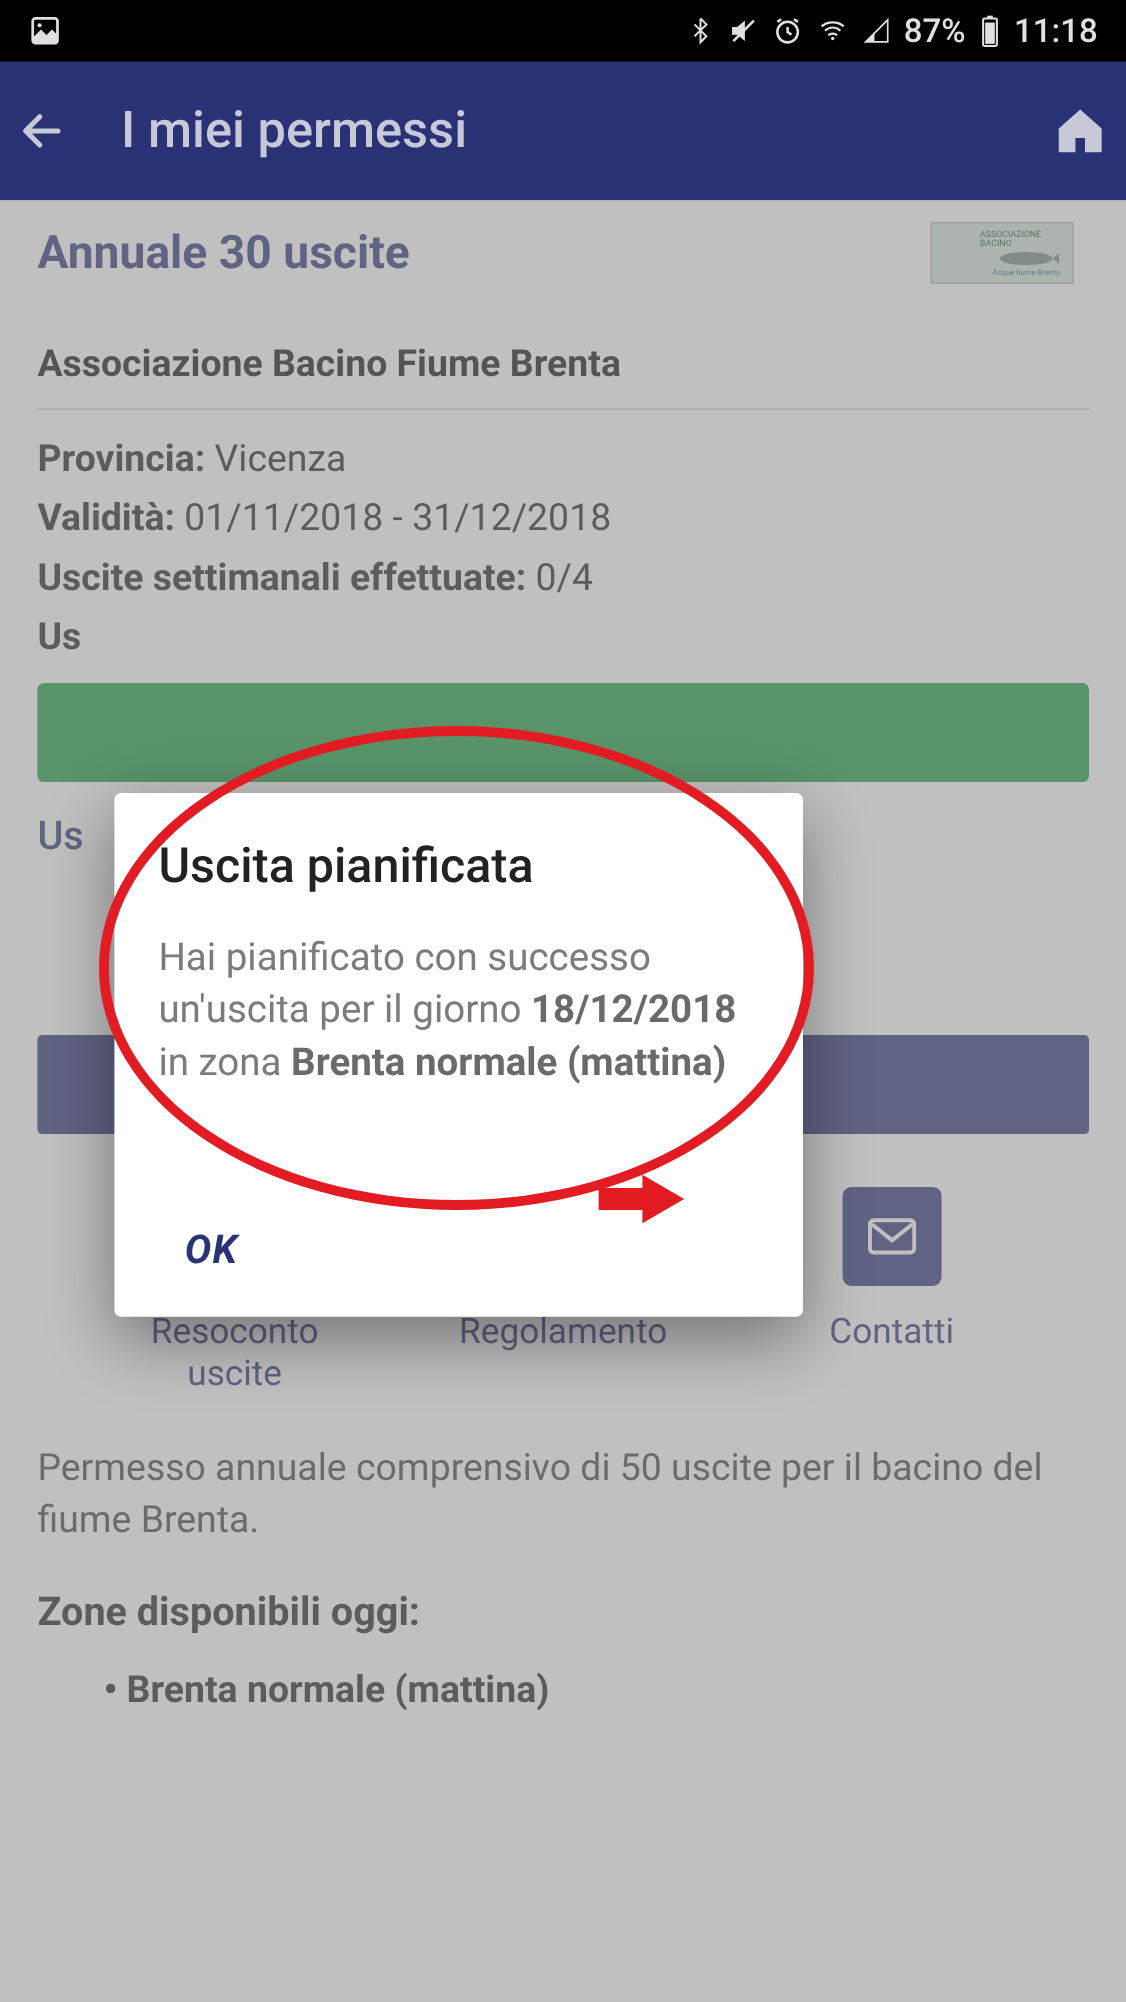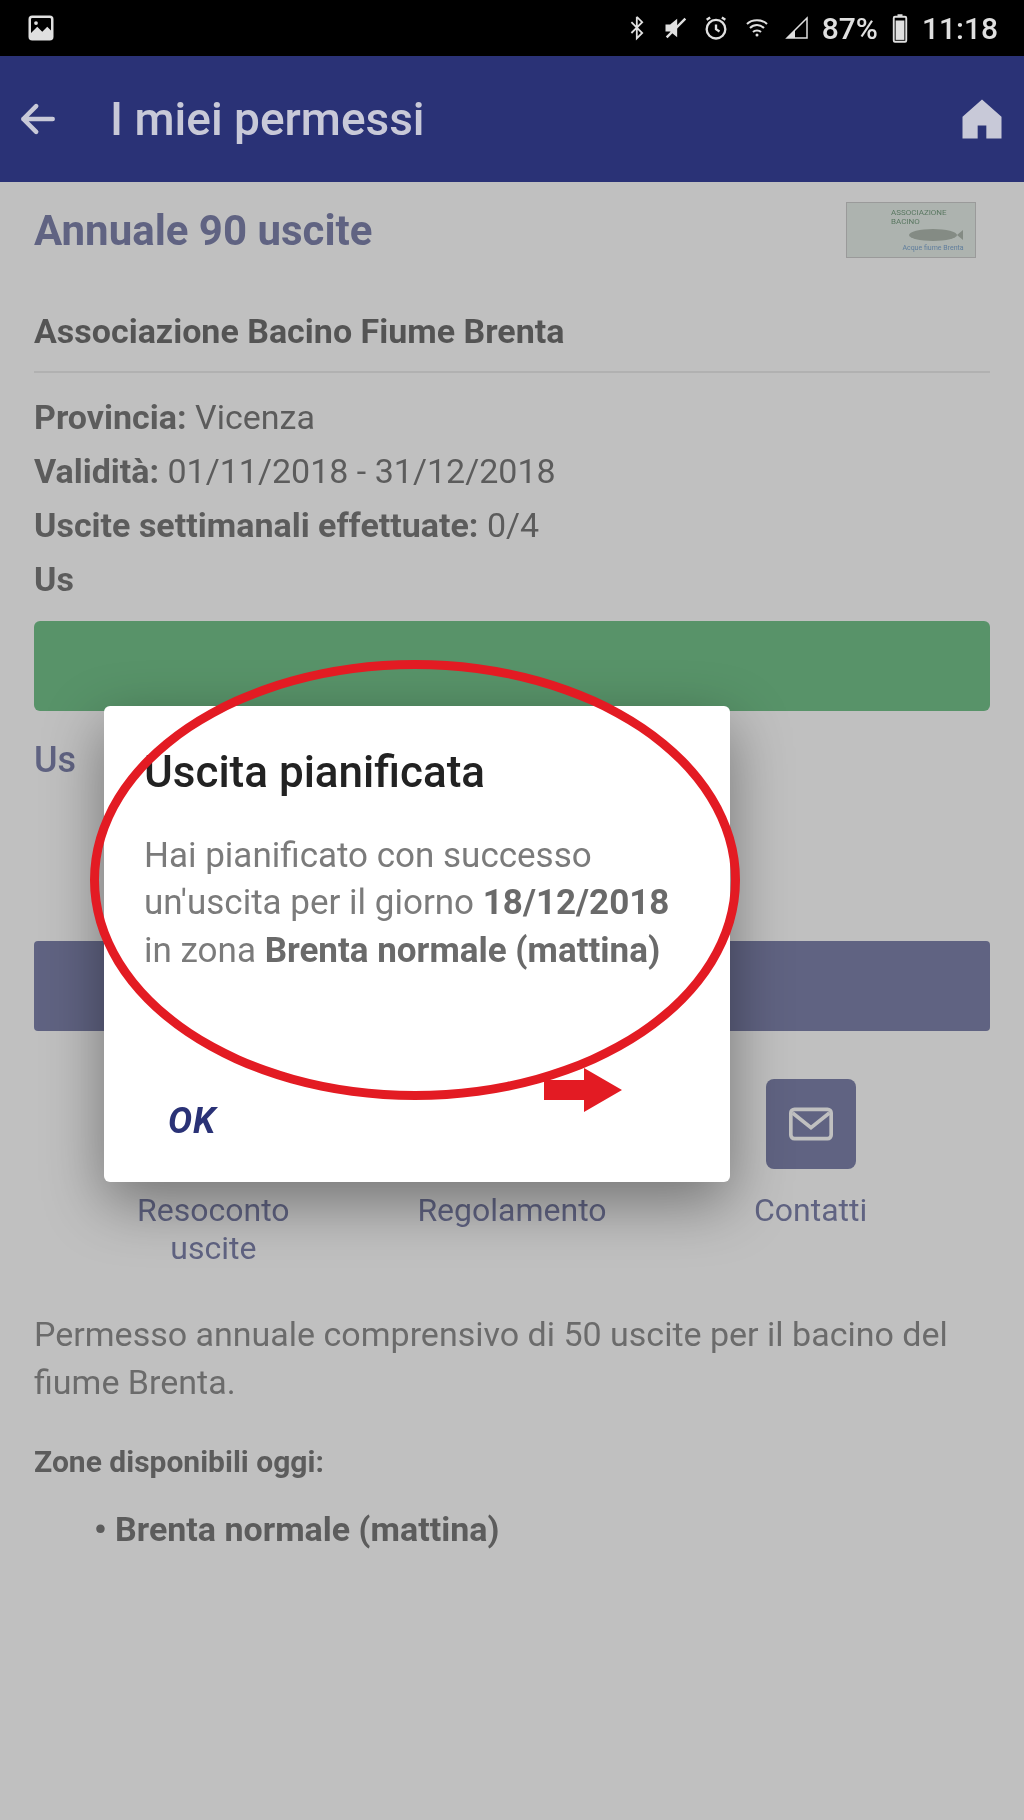--- a/index.html
+++ b/index.html
@@ -20,25 +20,25 @@
   .divider { border: none; border-top: 2px solid #ddd; margin: 20px 0 24px 0; }
   .row { color: #222; font-size: 34px; margin-bottom: 14px; }
   .row b { font-weight: 700; }
   .green-btn { background: #1a9b3f; height: 90px; margin-top: 22px; border-radius: 6px; }
   .us { color: #2a3276; font-size: 36px; font-weight: 500; margin-top: 28px; }
   .blue-btn { background: #2a3276; height: 90px; margin-top: 160px; border-radius: 4px; }
   .actions { display: flex; justify-content: space-around; margin-top: 48px; padding: 0 30px; }
   .action { text-align: center; color: #2a3276; font-size: 32px; width: 200px; }
   .action .icon-box { width: 90px; height: 90px; background: #2a3276; border-radius: 8px; margin: 0 auto 22px auto; display: flex; align-items: center; justify-content: center; color: #fff; }
   .desc { color: #444; font-size: 34px; margin-top: 44px; line-height: 1.4; }
-  .zones-title { color: #222; font-size: 30px; font-weight: 700; margin-top: 38px; }
+  .zones-title { color: #222; font-size: 36px; font-weight: 700; margin-top: 38px; }
   .zone-item { color: #222; font-size: 34px; font-weight: 700; margin-top: 30px; margin-left: 60px; }
   .zone-item::before { content: "• "; font-weight: 900; }
 
-  .dialog { position: absolute; z-index: 10; left: 104px; top: 524px; width: 626px; background: #fff; border-radius: 6px; box-shadow: 0 20px 60px rgba(0,0,0,0.4); padding: 40px 40px 24px 40px; }
+  .dialog { position: absolute; z-index: 10; left: 104px; top: 539px; width: 626px; background: #fff; border-radius: 6px; box-shadow: 0 20px 60px rgba(0,0,0,0.4); padding: 40px 40px 24px 40px; }
   .dialog h2 { font-size: 44px; font-weight: 500; color: #222; margin-bottom: 34px; }
   .dialog p { font-size: 35px; color: #7b7b7b; line-height: 1.35; }
   .dialog p b { color: #6a6a6a; font-weight: 700; }
   .dialog .dlg-actions { display: flex; margin-top: 110px; font-style: italic; }
   .dialog .ok { color: #2a3276; font-size: 36px; font-weight: 700; padding: 16px 24px; letter-spacing: 1px; }
 
   .annot-ellipse { position: absolute; z-index: 20; left: 90px; top: 478px; width: 650px; height: 440px; border: 9px solid #e31b23; border-radius: 50%; pointer-events: none; }
   .annot-arrow { position: absolute; z-index: 20; left: 544px; top: 880px; pointer-events: none; }
 
   svg { display: block; }
@@ -108,21 +108,21 @@
   <span class="title">I miei permessi</span>
   <span class="home">
     <svg width="52" height="52" viewBox="0 0 24 24">
         <path d="M3 11 L12 3 L21 11 V21 H14 V15 H10 V21 H3 Z" fill="#c8c9d8"></path>
       </svg>
   </span>
 </div>
 
 <div class="page">
   <div class="card">
-    <div class="permit-title">Annuale 90 uscite</div>
+    <div class="permit-title">Annuale 30 uscite</div>
     <div class="logo">
       <div style="font-size:8px;color:#1a5b2a;">ASSOCIAZIONE BACINO</div>
       <svg width="60" height="18" viewBox="0 0 60 18">
           <ellipse cx="30" cy="9" rx="24" ry="6" fill="#7a8a7a"></ellipse>
           <path d="M54 9 L60 4 L60 14 Z" fill="#7a8a7a"></path>
         </svg>
       <div style="font-size:7px;color:#2a6ab0;">Acque fiume Brenta</div>
     </div>
     <div class="association">Associazione Bacino Fiume Brenta</div>
     <hr class="divider">

